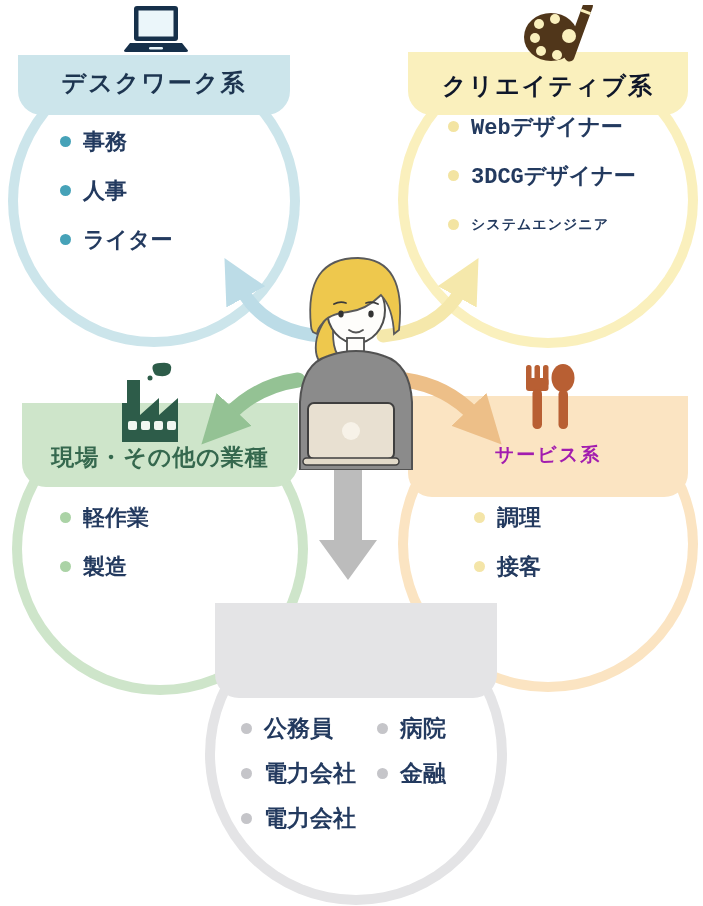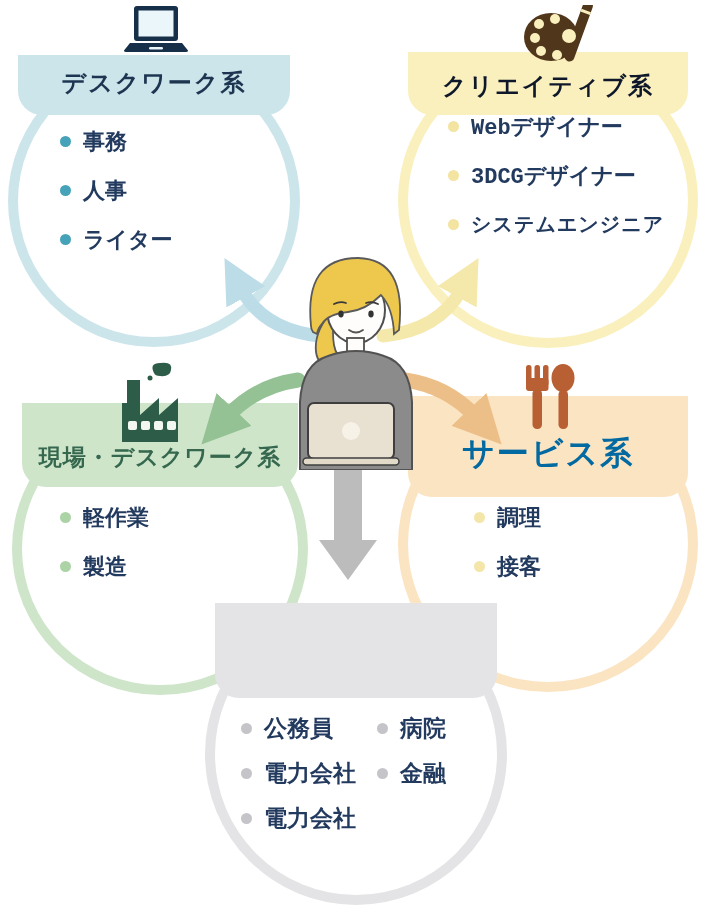--- a/index.html
+++ b/index.html
@@ -24,31 +24,31 @@
   .circle-deskwork .cap { height:60px; background:#cce5eb; }
   .circle-deskwork .title { top:16px; font-size:24px; color:#1d3550; }
   .circle-deskwork .items { left:52px; top:74px; }
   .circle-deskwork .bullet { background:#46a2b8; }
 
   .circle-creative { left:398px; top:52px; width:300px; height:296px; background:#faf0bd; }
   .circle-creative .cap { height:63px; background:#faf0bd; }
   .circle-creative .title { top:22px; font-size:24px; color:#0f172a; }
   .circle-creative .items { left:50px; top:62px; }
   .circle-creative .bullet { background:#f3e4a2; }
-  .circle-creative .items li:nth-child(3) { font-size:20px; letter-spacing:1px; }
+  .circle-creative .items li:nth-child(3) { font-size:14px; letter-spacing:1px; }
 
   .circle-field { left:12px; top:403px; width:296px; height:292px; background:#cee5ca; }
   .circle-field .cap { height:84px; background:#cee5ca; }
   .circle-field .title { top:42px; font-size:23px; letter-spacing:1px; color:#35684e; }
   .circle-field .items { left:48px; top:102px; }
   .circle-field .bullet { background:#abd3a6; }
 
   .circle-service { left:398px; top:396px; width:300px; height:296px; background:#fbe4c2; }
   .circle-service .cap { height:101px; background:#fbe4c2; }
-  .circle-service .title { top:46px; font-size:32px; color:#0369a1; }
+  .circle-service .title { top:46px; font-size:19px; color:#a21caf; }
   .circle-service .items { left:76px; top:109px; }
   .circle-service .bullet { background:#f4e5a8; }
 
   .circle-other { left:205px; top:603px; width:302px; height:302px; background:#e4e4e6; }
   .circle-other .cap { height:95px; background:#e4e4e6; }
   .circle-other .title { top:38px; font-size:26px; color:#32325a; }
   .circle-other .items { top:112px; }
   .circle-other .items li { font-size:23px; height:26px; margin-bottom:19px; }
   .circle-other .items.col1 { left:36px; }
   .circle-other .items.col2 { left:172px; }
@@ -104,21 +104,21 @@
       <li>
           <span class="bullet"></span>
           <span>システムエンジニア</span>
         </li>
     </ul>
   </div>
 
   <div class="circle circle-field">
     <div class="white"></div>
     <div class="cap"></div>
-    <div class="title">現場・デスクワーク系</div>
+    <div class="title">現場・その他の業種</div>
     <ul class="items">
       <li>
           <span class="bullet"></span>
           <span>軽作業</span>
         </li>
       <li>
           <span class="bullet"></span>
           <span>製造</span>
         </li>
     </ul>

